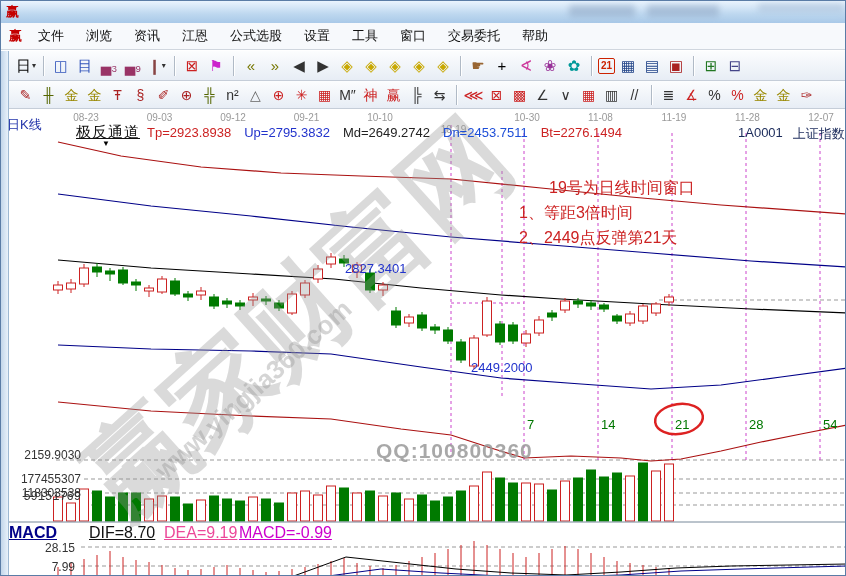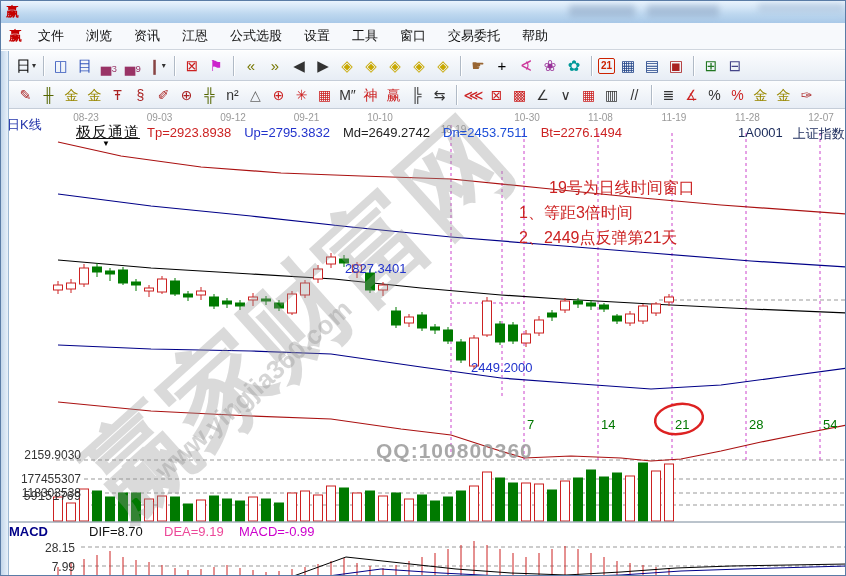--- a/index.html
+++ b/index.html
@@ -37,21 +37,21 @@
   .kperiod{left:6px;top:5px;font-size:13px;color:#2233aa;}
   .indic{left:75px;top:12px;font-size:15px;color:#111;text-decoration:underline;letter-spacing:1px;}
   .indicarrow{left:101px;top:28px;font-size:8px;color:#000;}
   .params{left:146px;top:14px;display:flex;gap:13px;font-size:13px;justify-content:space-between;}
   .symbol{left:737px;top:14px;display:flex;gap:10px;font-size:13px;color:#1a2a5a;}
   .annot{left:518px;top:64px;font-size:16px;color:#cc2222;line-height:25px;z-index:3;}
   .annot div:first-child{padding-left:30px;}
   .plabel{font-size:13px;color:#2233cc;}
   .tnum span{position:absolute;font-size:13px;color:#007700;}
   .scale{left:4px;width:76px;text-align:right;font-size:12px;color:#333;}
-  .macdrow span{position:absolute;top:0;font-size:13px;}
+  .macdrow span{position:absolute;top:0;font-size:16px;text-decoration:underline;}
   .qq{left:375px;top:328px;font-size:21px;font-weight:bold;color:#9a9a9a;opacity:.85;letter-spacing:1px;z-index:2;}
   .wmbig{left:52px;top:332px;font-size:106px;font-weight:bold;color:rgba(150,150,150,.35);
      transform:rotate(-42deg);transform-origin:0 0;z-index:2;}
   .wmurl{left:148px;top:352px;font-size:26px;font-weight:bold;color:rgba(150,150,150,.4);
      transform:rotate(-42deg);transform-origin:0 0;z-index:2;}
 </style>
 </head>
 <body>
 
 <div class="app">

